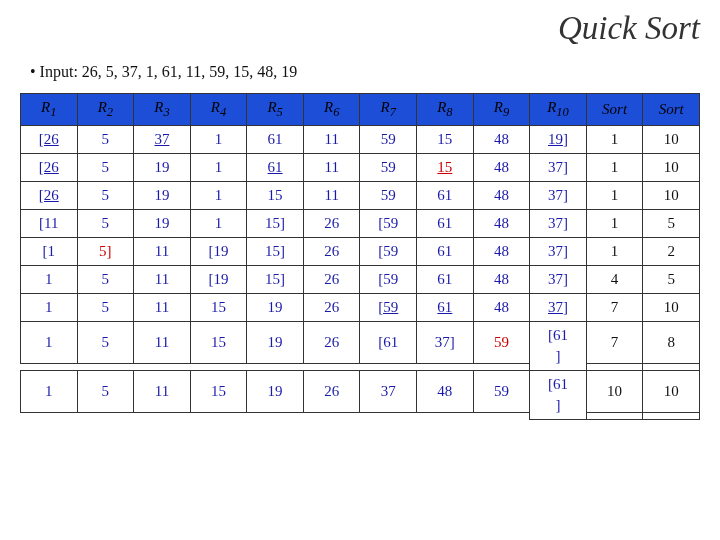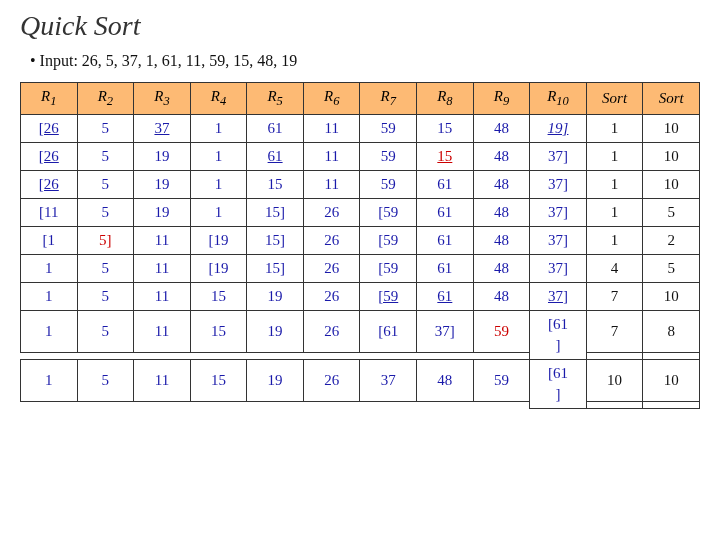--- a/index.html
+++ b/index.html
@@ -4,25 +4,25 @@
   <style>
     * { margin: 0; padding: 0; box-sizing: border-box; }
     body {
       background: white;
       font-family: 'Times New Roman', Times, serif;
       width: 720px;
       min-height: 540px;
       padding: 10px 20px;
     }
     h1 {
-      text-align: left;
-      font-size: 28px;
+      text-align: right;
+      font-size: 33px;
       font-weight: normal;
       color: #333;
-      margin-bottom: 10px;
+      margin-bottom: 16px;
       font-style: italic;
     }
     .subtitle {
       font-size: 16px;
       margin-bottom: 12px;
       color: #111;
       padding-left: 10px;
     }
     table {
       border-collapse: collapse;
@@ -37,21 +37,21 @@
       line-height: 1.4;
     }
     th {
       font-style: italic;
       font-weight: normal;
       background: white;
     }
     td {
       color: #1a1aaa;
     }
-    .header-row th { background: #fdba74; }
+    .header-row th { background: #1d4ed8; }
   </style>
 </head>
 <body>
 
 <h1>Quick Sort</h1>
 <div class="subtitle">
   • <span>Input: 26, 5, 37, 1, 61, 11, 59, 15, 48, 19</span>
 </div>
 
 <table>
@@ -76,21 +76,21 @@
     <tr>
       <td style="text-decoration:underline;">[26</td>
       <td>5</td>
       <td style="text-decoration:underline;">37</td>
       <td>1</td>
       <td>61</td>
       <td>11</td>
       <td>59</td>
       <td>15</td>
       <td>48</td>
-      <td style="text-decoration:underline;font-style:italic;">19]</td>
+      <td style="text-decoration:underline;">19]</td>
       <td style="color:#111;">1</td>
       <td style="color:#111;">10</td>
     </tr>
 
     <tr>
       <td style="text-decoration:underline;">[26</td>
       <td>5</td>
       <td>19</td>
       <td>1</td>
       <td style="text-decoration:underline;">61</td>

